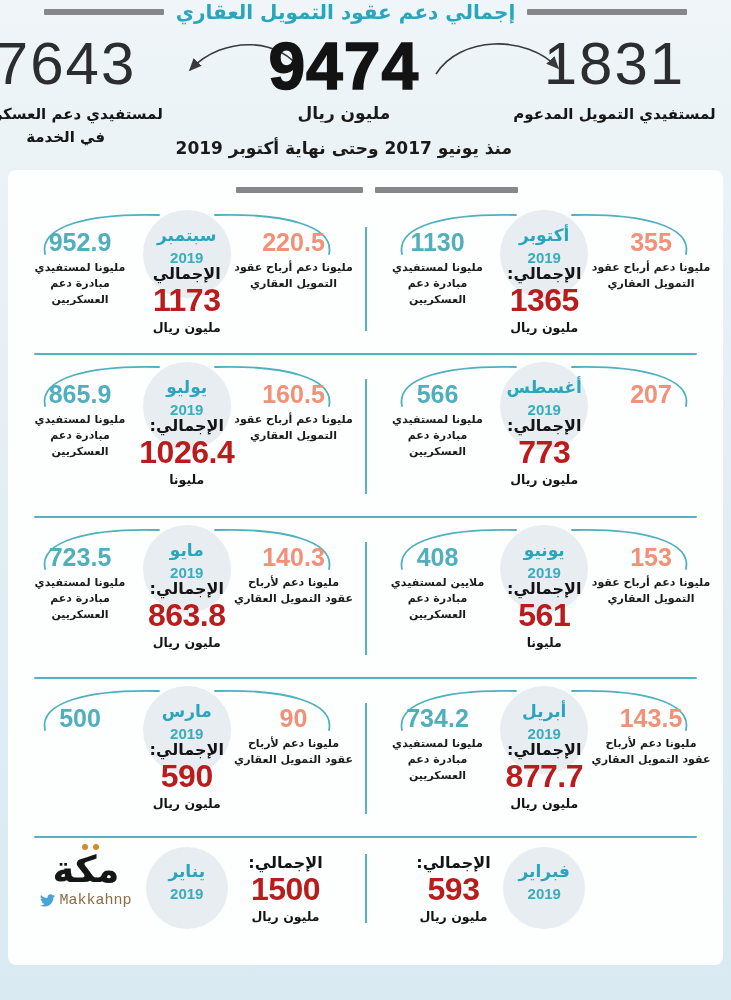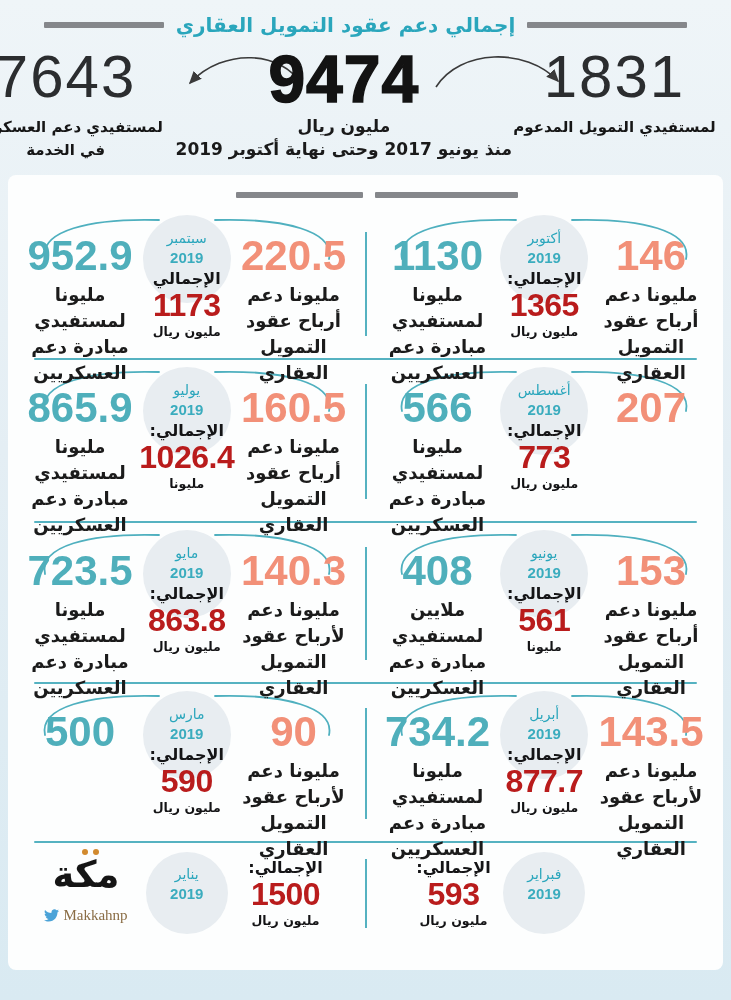--- a/index.html
+++ b/index.html
@@ -5,66 +5,66 @@
   html,body{margin:0;padding:0;}
   body{
     width:731px;height:1000px;overflow:hidden;position:relative;
     background:linear-gradient(180deg,#eff5f8 0%,#e4eef4 45%,#d9eaf2 100%);
     font-family:"DejaVu Sans",sans-serif;direction:rtl;color:#1a1a1a;
     -webkit-font-smoothing:antialiased;
   }
   .num{font-family:"Liberation Sans",sans-serif;}
   
   .hdr-title-row,.ptitle-row{display:flex;align-items:center;gap:12px;}
-  .hdr-title-row{justify-content:center;padding-top:13px;}
+  .hdr-title-row{justify-content:center;padding-top:0;}
   .hbar{height:6px;background:#85878b;border-radius:1px;flex:0 0 auto;}
   .hbar.w1{width:160px;} .hbar.w2{width:120px;}
   .hbar.w3{width:143px;} .hbar.w4{width:127px;}
   .sec-title{color:#2aa6bc;font-size:20px;font-weight:bold;white-space:nowrap;line-height:1.2;}
   .stats{position:relative;display:grid;grid-template-columns:205px 1fr 220px;padding:8px 14px 0;}
   .stat{text-align:center;position:relative;z-index:2;}
   .stat-value{font-size:60px;line-height:1.05;color:#2b2d2f;letter-spacing:2px;font-weight:normal;}
   .stat-value.heavy{font-size:66px;font-weight:bold;color:#131313;-webkit-text-stroke:1.5px #131313;letter-spacing:1px;}
   .stat-label{font-size:15px;font-weight:bold;line-height:1.55;margin-top:8px;color:#161616;}
   .stat-unit{font-size:17px;font-weight:bold;margin-top:2px;}
-  .stat-period{font-size:17px;font-weight:bold;margin-top:3px;white-space:nowrap;}
+  .stat-period{font-size:17px;font-weight:bold;margin-top:15px;white-space:nowrap;}
   .arrows{position:absolute;top:2px;left:0;width:100%;height:110px;z-index:1;pointer-events:none;}
   
   .panel{margin:12px 8px 0;width:715px;height:795px;background:#fdfefe;border-radius:8px;box-sizing:border-box;position:relative;}
   .ptitle-row{justify-content:flex-start;padding-top:17px;margin-right:205px;}
   .rows{margin-top:10px;}
   .sep{height:2px;background:#55b2c1;margin:0 26px;border-radius:2px;}
   .mrow{display:grid;grid-template-columns:1fr 1fr;direction:rtl;position:relative;}
   .mrow.h1{height:150px;} .mrow.h2{height:161px;} .mrow.h3{height:159px;} .mrow.h4{height:157px;} .mrow.h5{height:101px;}
   .mrow::after{content:'';position:absolute;left:calc(50% - 1px);top:24px;bottom:22px;width:2px;background:#55b2c1;}
   .mrow.h5::after{top:16px;bottom:16px;}
   .mblock{position:relative;}
   .bracket{position:absolute;top:5px;left:50%;transform:translateX(-50%);width:300px;height:50px;z-index:1;}
   .mcircle{position:absolute;top:7px;left:50%;transform:translateX(-50%);width:88px;height:88px;border-radius:50%;
     background:#e8edf1;z-index:2;text-align:center;padding-top:15px;box-sizing:border-box;}
   .mcircle.small{width:82px;height:82px;top:9px;padding-top:14px;}
-  .mname{color:#2aa6bc;font-size:14px;font-weight:normal;line-height:1.2;}
+  .mname{color:#2aa6bc;font-size:17px;font-weight:bold;line-height:1.2;}
   .myear{color:#3aacbe;font-size:15px;font-weight:bold;margin-top:3px;}
   .mtotal{position:absolute;top:61px;left:50%;transform:translateX(-50%);z-index:3;text-align:center;width:150px;}
   .tlabel{font-size:16px;font-weight:bold;color:#141416;line-height:1.2;}
   .tvalue{font-size:32px;font-weight:bold;color:#b91c1c;line-height:1.1;letter-spacing:-0.5px;}
   .tunit{font-size:12.5px;font-weight:bold;color:#141416;margin-top:1px;}
   .sside{position:absolute;top:27px;width:120px;text-align:center;z-index:2;}
   .sside.sright{right:12px;} .sside.sleft{left:12px;}
-  .snum{font-size:42px;font-weight:bold;line-height:1;}
+  .snum{font-size:25px;font-weight:bold;line-height:1;}
   .snum.tealc{color:#4fafbb;} .snum.salmon{color:#f29078;}
-  .slabel{font-size:18px;font-weight:bold;color:#1b1b1b;line-height:1.45;margin-top:5px;}
+  .slabel{font-size:11px;font-weight:bold;color:#1b1b1b;line-height:1.45;margin-top:5px;}
   .mtotal-side{position:absolute;top:15px;width:104px;text-align:center;z-index:3;}
   .mtotal-side.posleft{left:36px;} .mtotal-side.posright{right:28px;}
   
   .logo{position:absolute;left:20px;top:12px;width:116px;text-align:center;z-index:2;}
   .logo-ar{font-size:37px;font-weight:bold;color:#151515;line-height:1.1;position:relative;display:inline-block;}
   .logo-ar::before{content:'';position:absolute;top:-6px;right:20px;width:6px;height:6px;border-radius:50%;
     background:#d28a2e;box-shadow:-11px 0 0 #d28a2e;}
-  .logo-handle{margin-top:12px;font-family:Liberation Serif, serif;font-size:15px;color:#8a6d45;
+  .logo-handle{margin-top:1px;font-family:Liberation Mono, monospace;font-size:15px;color:#8a6d45;
     display:flex;align-items:center;justify-content:center;gap:4px;direction:ltr;}
   .bird{width:15px;height:13px;flex:0 0 auto;}
 </style>
 </head>
 <body>
 
 <div>
   <div class="hdr-title-row">
     <div class="hbar w1"></div>
     <div class="sec-title">إجمالي دعم عقود التمويل العقاري</div>
@@ -117,21 +117,21 @@
         <div class="mcircle">
           <div class="mname">أكتوبر</div>
           <div class="myear num">2019</div>
         </div>
         <div class="mtotal">
           <div class="tlabel">الإجمالي:</div>
           <div class="tvalue num">1365</div>
           <div class="tunit">مليون ريال</div>
         </div>
         <div class="sside sright">
-          <div class="snum salmon num">146</div>
+          <div class="snum salmon num">355</div>
           <div class="slabel">مليونا دعم أرباح عقود التمويل العقاري</div>
         </div>
         <div class="sside sleft">
           <div class="snum tealc num">1130</div>
           <div class="slabel">مليونا لمستفيدي مبادرة دعم العسكريين</div>
         </div>
       </div>
       <div class="mblock">
         <svg class="bracket" viewBox="0 0 300 50">
             <path d="M8,46 C2,18 52,5 122,7" fill="none" stroke="#4fb0bf" stroke-width="1.8" stroke-linecap="round"></path>

